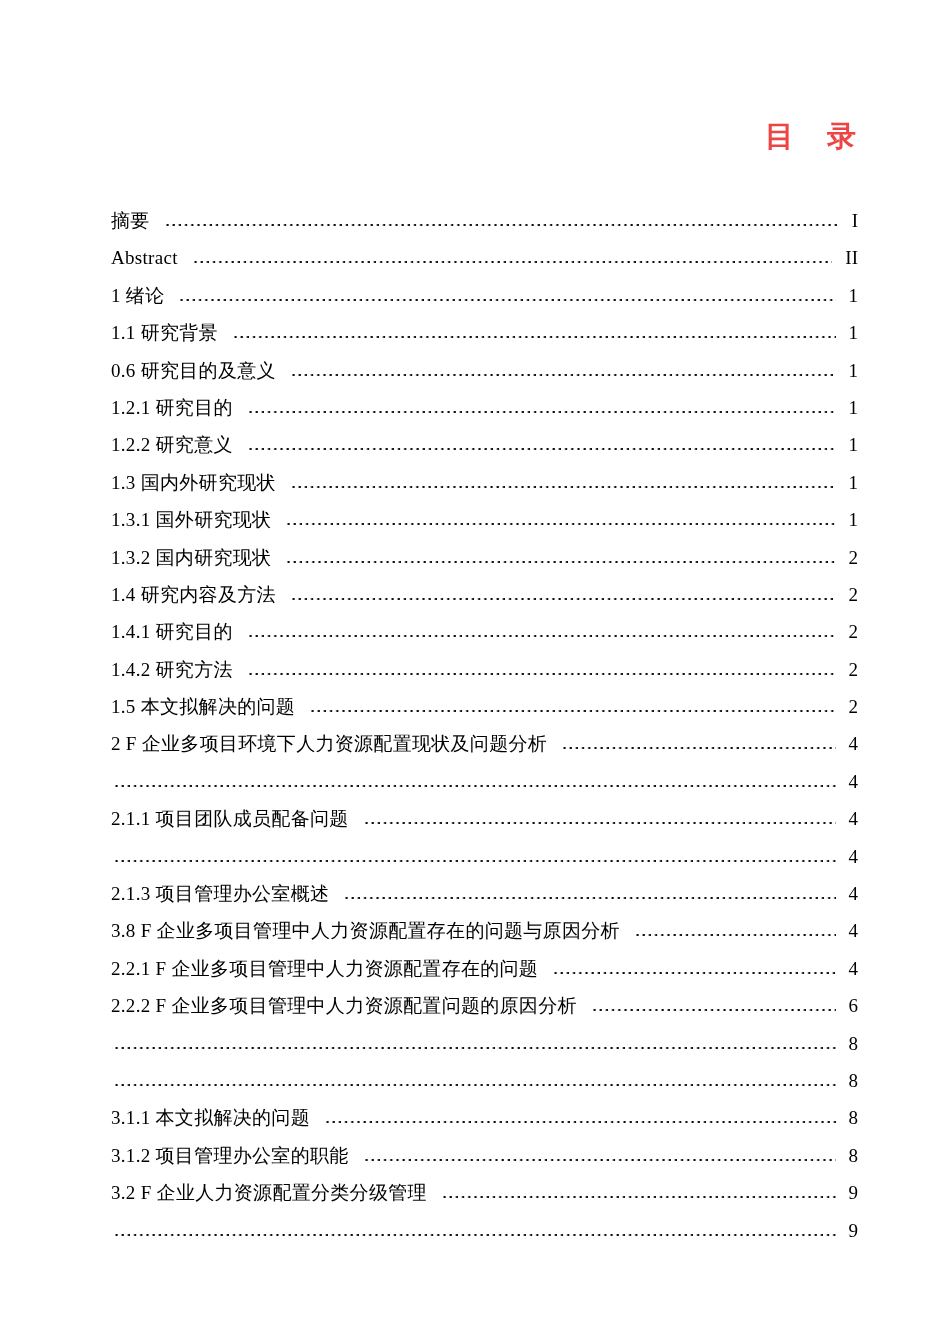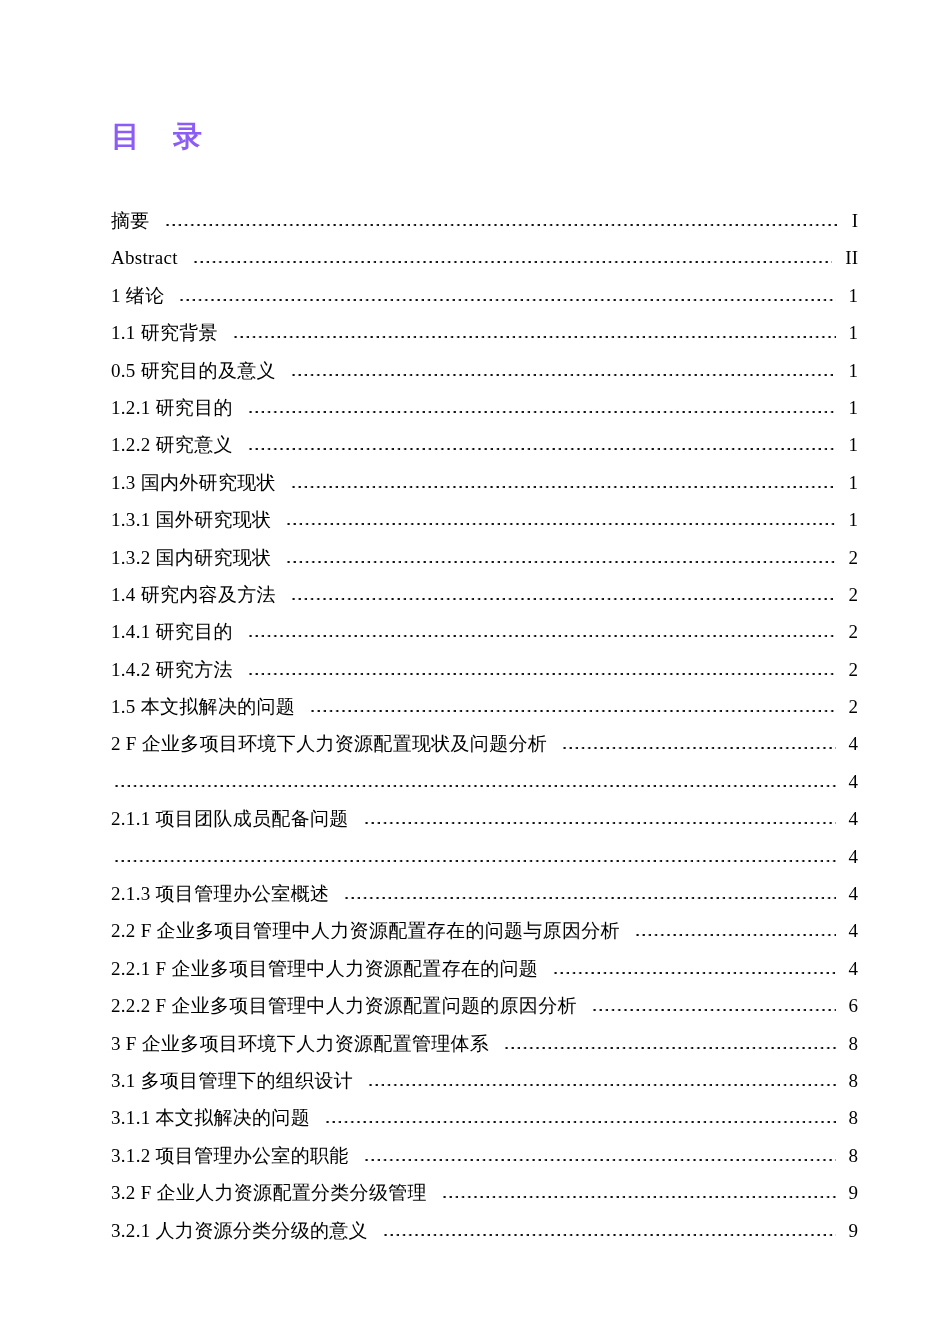--- a/index.html
+++ b/index.html
@@ -20,23 +20,23 @@
     height: 1344px;
     padding: 0 92px 0 111px;
     background: #ffffff;
   }
   .doc-title {
     margin: 121px 0 0 0;
     padding: 0;
     font-size: 29px;
     line-height: 31px;
     font-weight: 700;
-    text-align: left;
+    text-align: right;
     letter-spacing: 2px;
-    color: #8b5cf6;
+    color: #ef4444;
   }
   .toc-list {
     margin-top: 50px;
   }
   .toc-row {
     display: flex;
     align-items: baseline;
     height: 37.4px;
     font-size: 19px;
     line-height: 37.4px;
@@ -86,21 +86,21 @@
     <span class="toc-page">1</span>
   </div>
 
   <div class="toc-row">
     <span class="toc-label">1.1 研究背景</span>
     <span class="toc-leader"></span>
     <span class="toc-page">1</span>
   </div>
 
   <div class="toc-row">
-    <span class="toc-label">0.5 研究目的及意义</span>
+    <span class="toc-label">0.6 研究目的及意义</span>
     <span class="toc-leader"></span>
     <span class="toc-page">1</span>
   </div>
 
   <div class="toc-row">
     <span class="toc-label">1.2.1 研究目的</span>
     <span class="toc-leader"></span>
     <span class="toc-page">1</span>
   </div>
 
@@ -174,45 +174,43 @@
     <span class="toc-page">4</span>
   </div>
 
   <div class="toc-row">
     <span class="toc-label">2.1.3 项目管理办公室概述</span>
     <span class="toc-leader"></span>
     <span class="toc-page">4</span>
   </div>
 
   <div class="toc-row">
-    <span class="toc-label">2.2 F 企业多项目管理中人力资源配置存在的问题与原因分析</span>
+    <span class="toc-label">3.8 F 企业多项目管理中人力资源配置存在的问题与原因分析</span>
     <span class="toc-leader"></span>
     <span class="toc-page">4</span>
   </div>
 
   <div class="toc-row">
     <span class="toc-label">2.2.1 F 企业多项目管理中人力资源配置存在的问题</span>
     <span class="toc-leader"></span>
     <span class="toc-page">4</span>
   </div>
 
   <div class="toc-row">
     <span class="toc-label">2.2.2 F 企业多项目管理中人力资源配置问题的原因分析</span>
     <span class="toc-leader"></span>
     <span class="toc-page">6</span>
   </div>
 
   <div class="toc-row">
-    <span class="toc-label">3 F 企业多项目环境下人力资源配置管理体系</span>
-    <span class="toc-leader"></span>
-    <span class="toc-page">8</span>
-  </div>
-
-  <div class="toc-row">
-    <span class="toc-label">3.1 多项目管理下的组织设计</span>
+    <span class="toc-leader"></span>
+    <span class="toc-page">8</span>
+  </div>
+
+  <div class="toc-row">
     <span class="toc-leader"></span>
     <span class="toc-page">8</span>
   </div>
 
   <div class="toc-row">
     <span class="toc-label">3.1.1 本文拟解决的问题</span>
     <span class="toc-leader"></span>
     <span class="toc-page">8</span>
   </div>
 
@@ -222,18 +220,17 @@
     <span class="toc-page">8</span>
   </div>
 
   <div class="toc-row">
     <span class="toc-label">3.2 F 企业人力资源配置分类分级管理</span>
     <span class="toc-leader"></span>
     <span class="toc-page">9</span>
   </div>
 
   <div class="toc-row">
-    <span class="toc-label">3.2.1 人力资源分类分级的意义</span>
     <span class="toc-leader"></span>
     <span class="toc-page">9</span>
   </div>
 </div>
 </div>
 
 </body></html>

